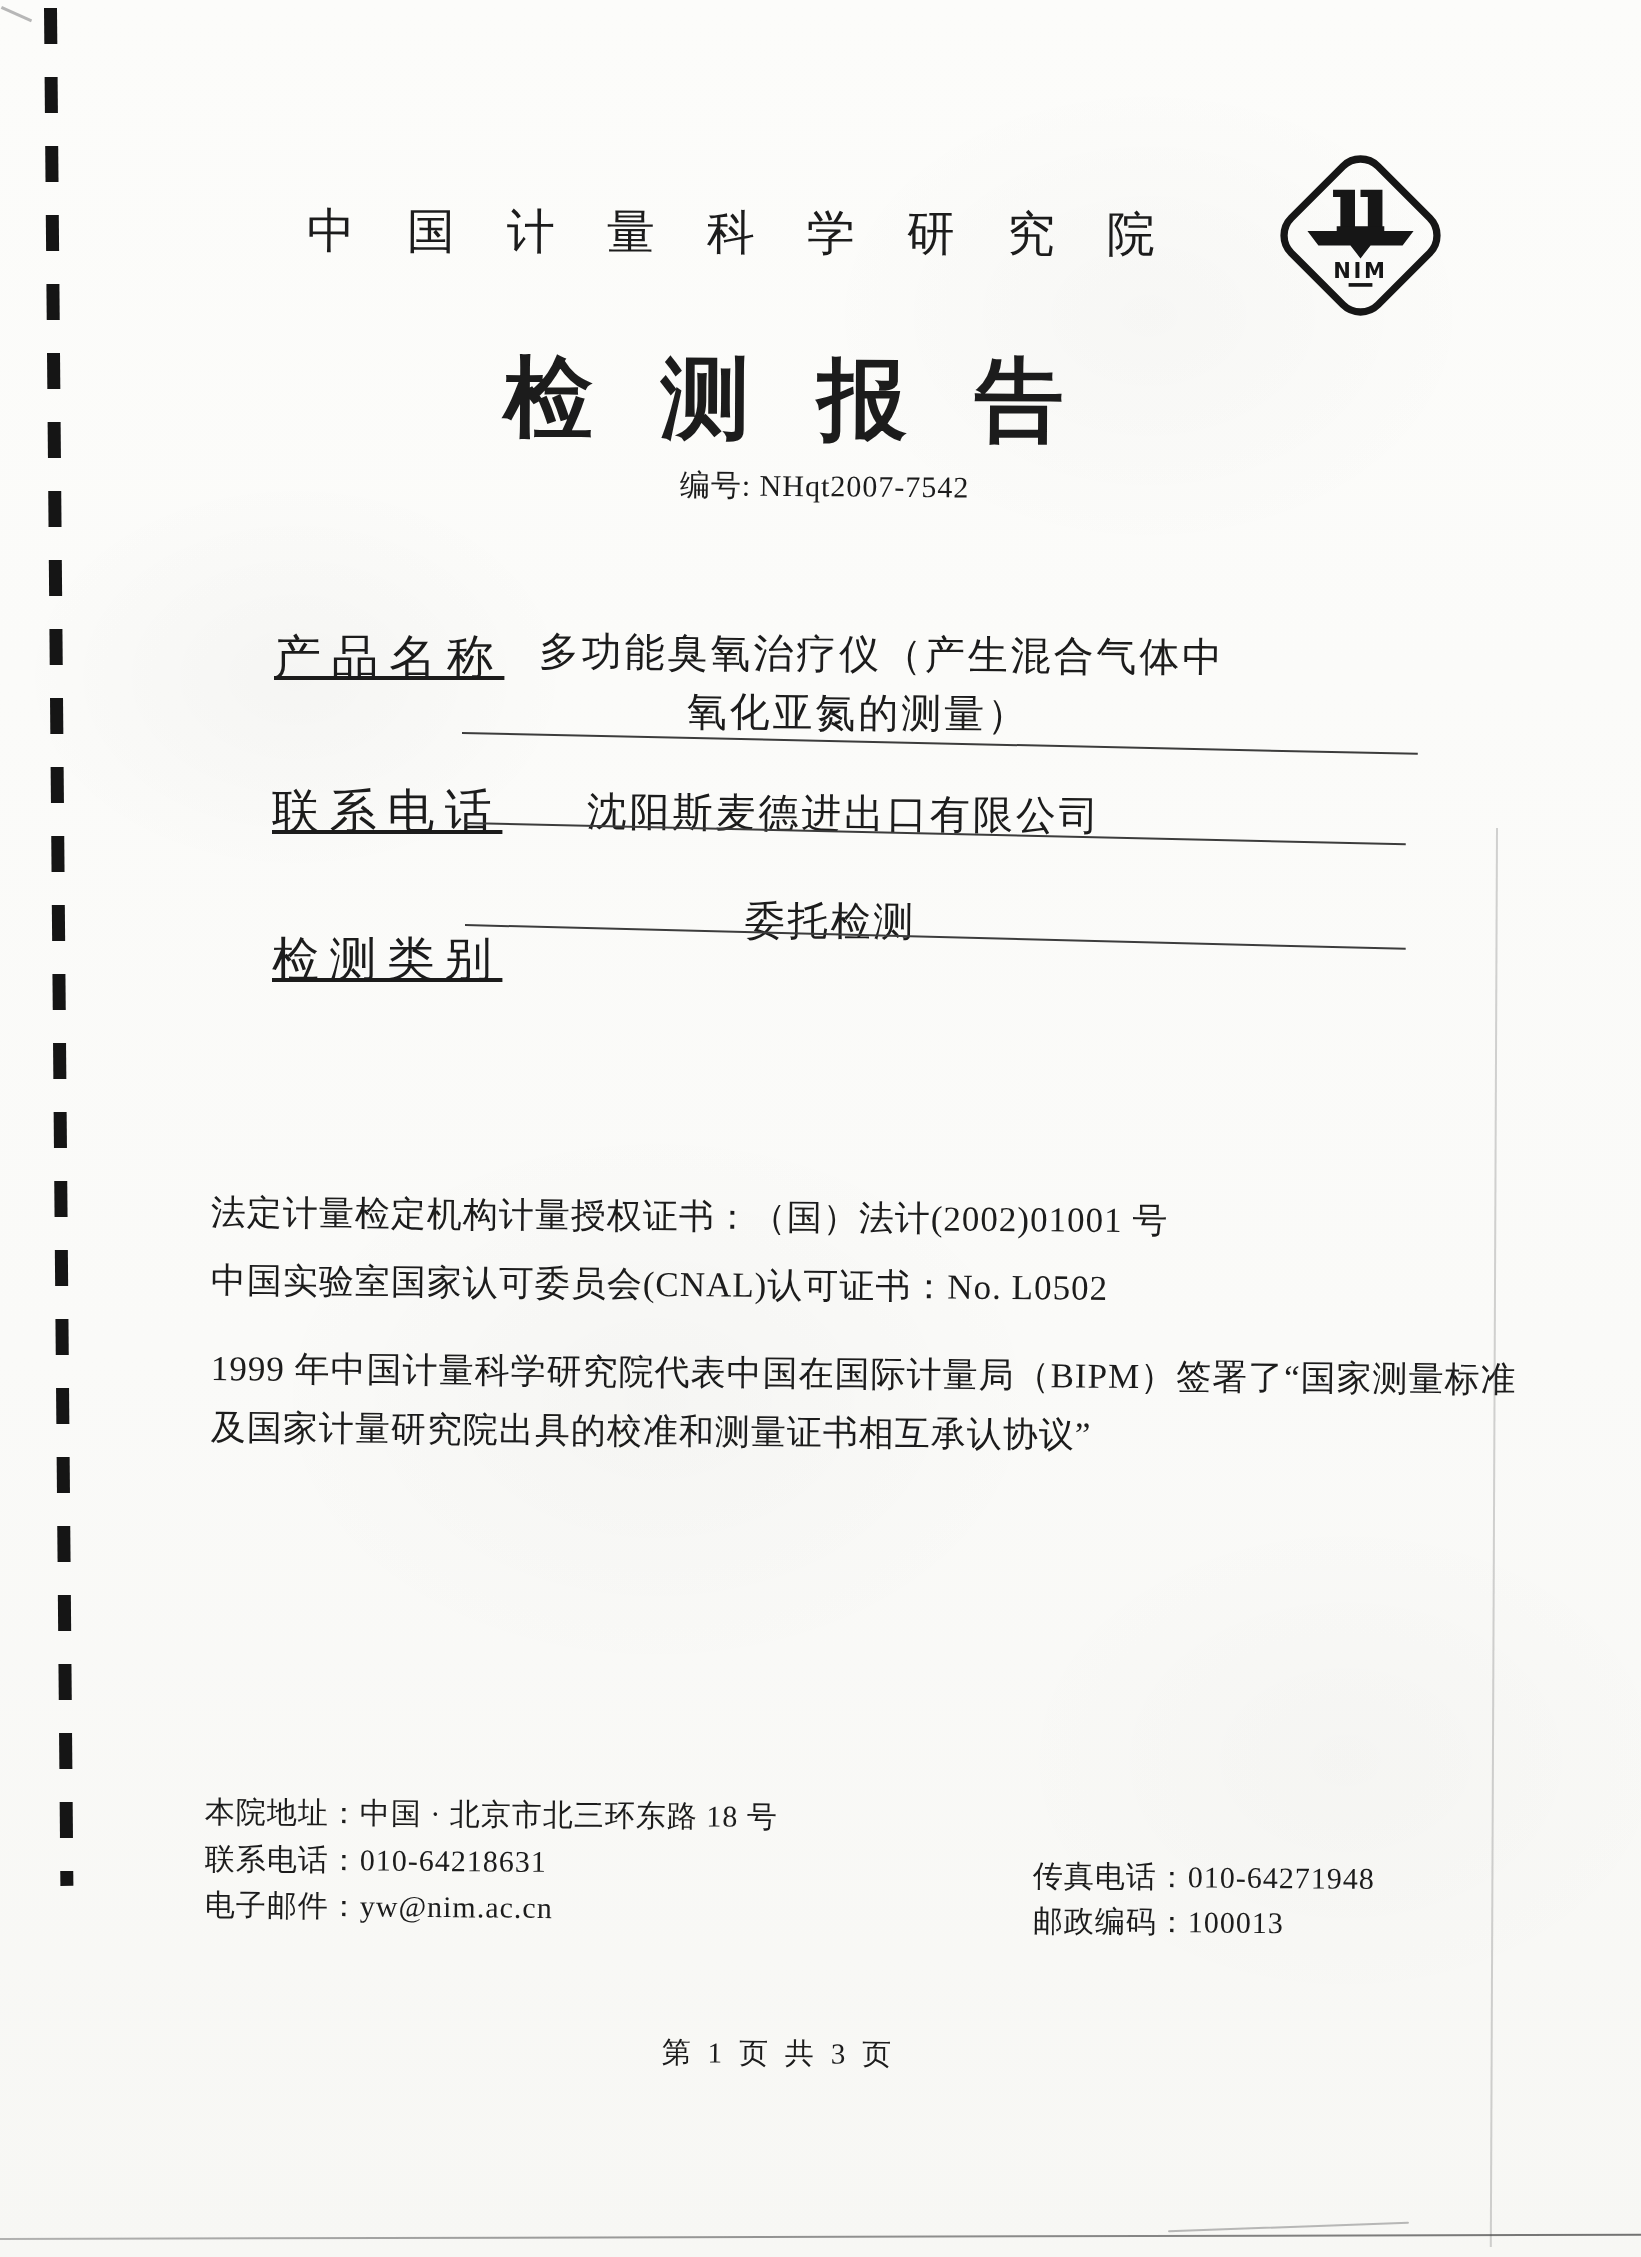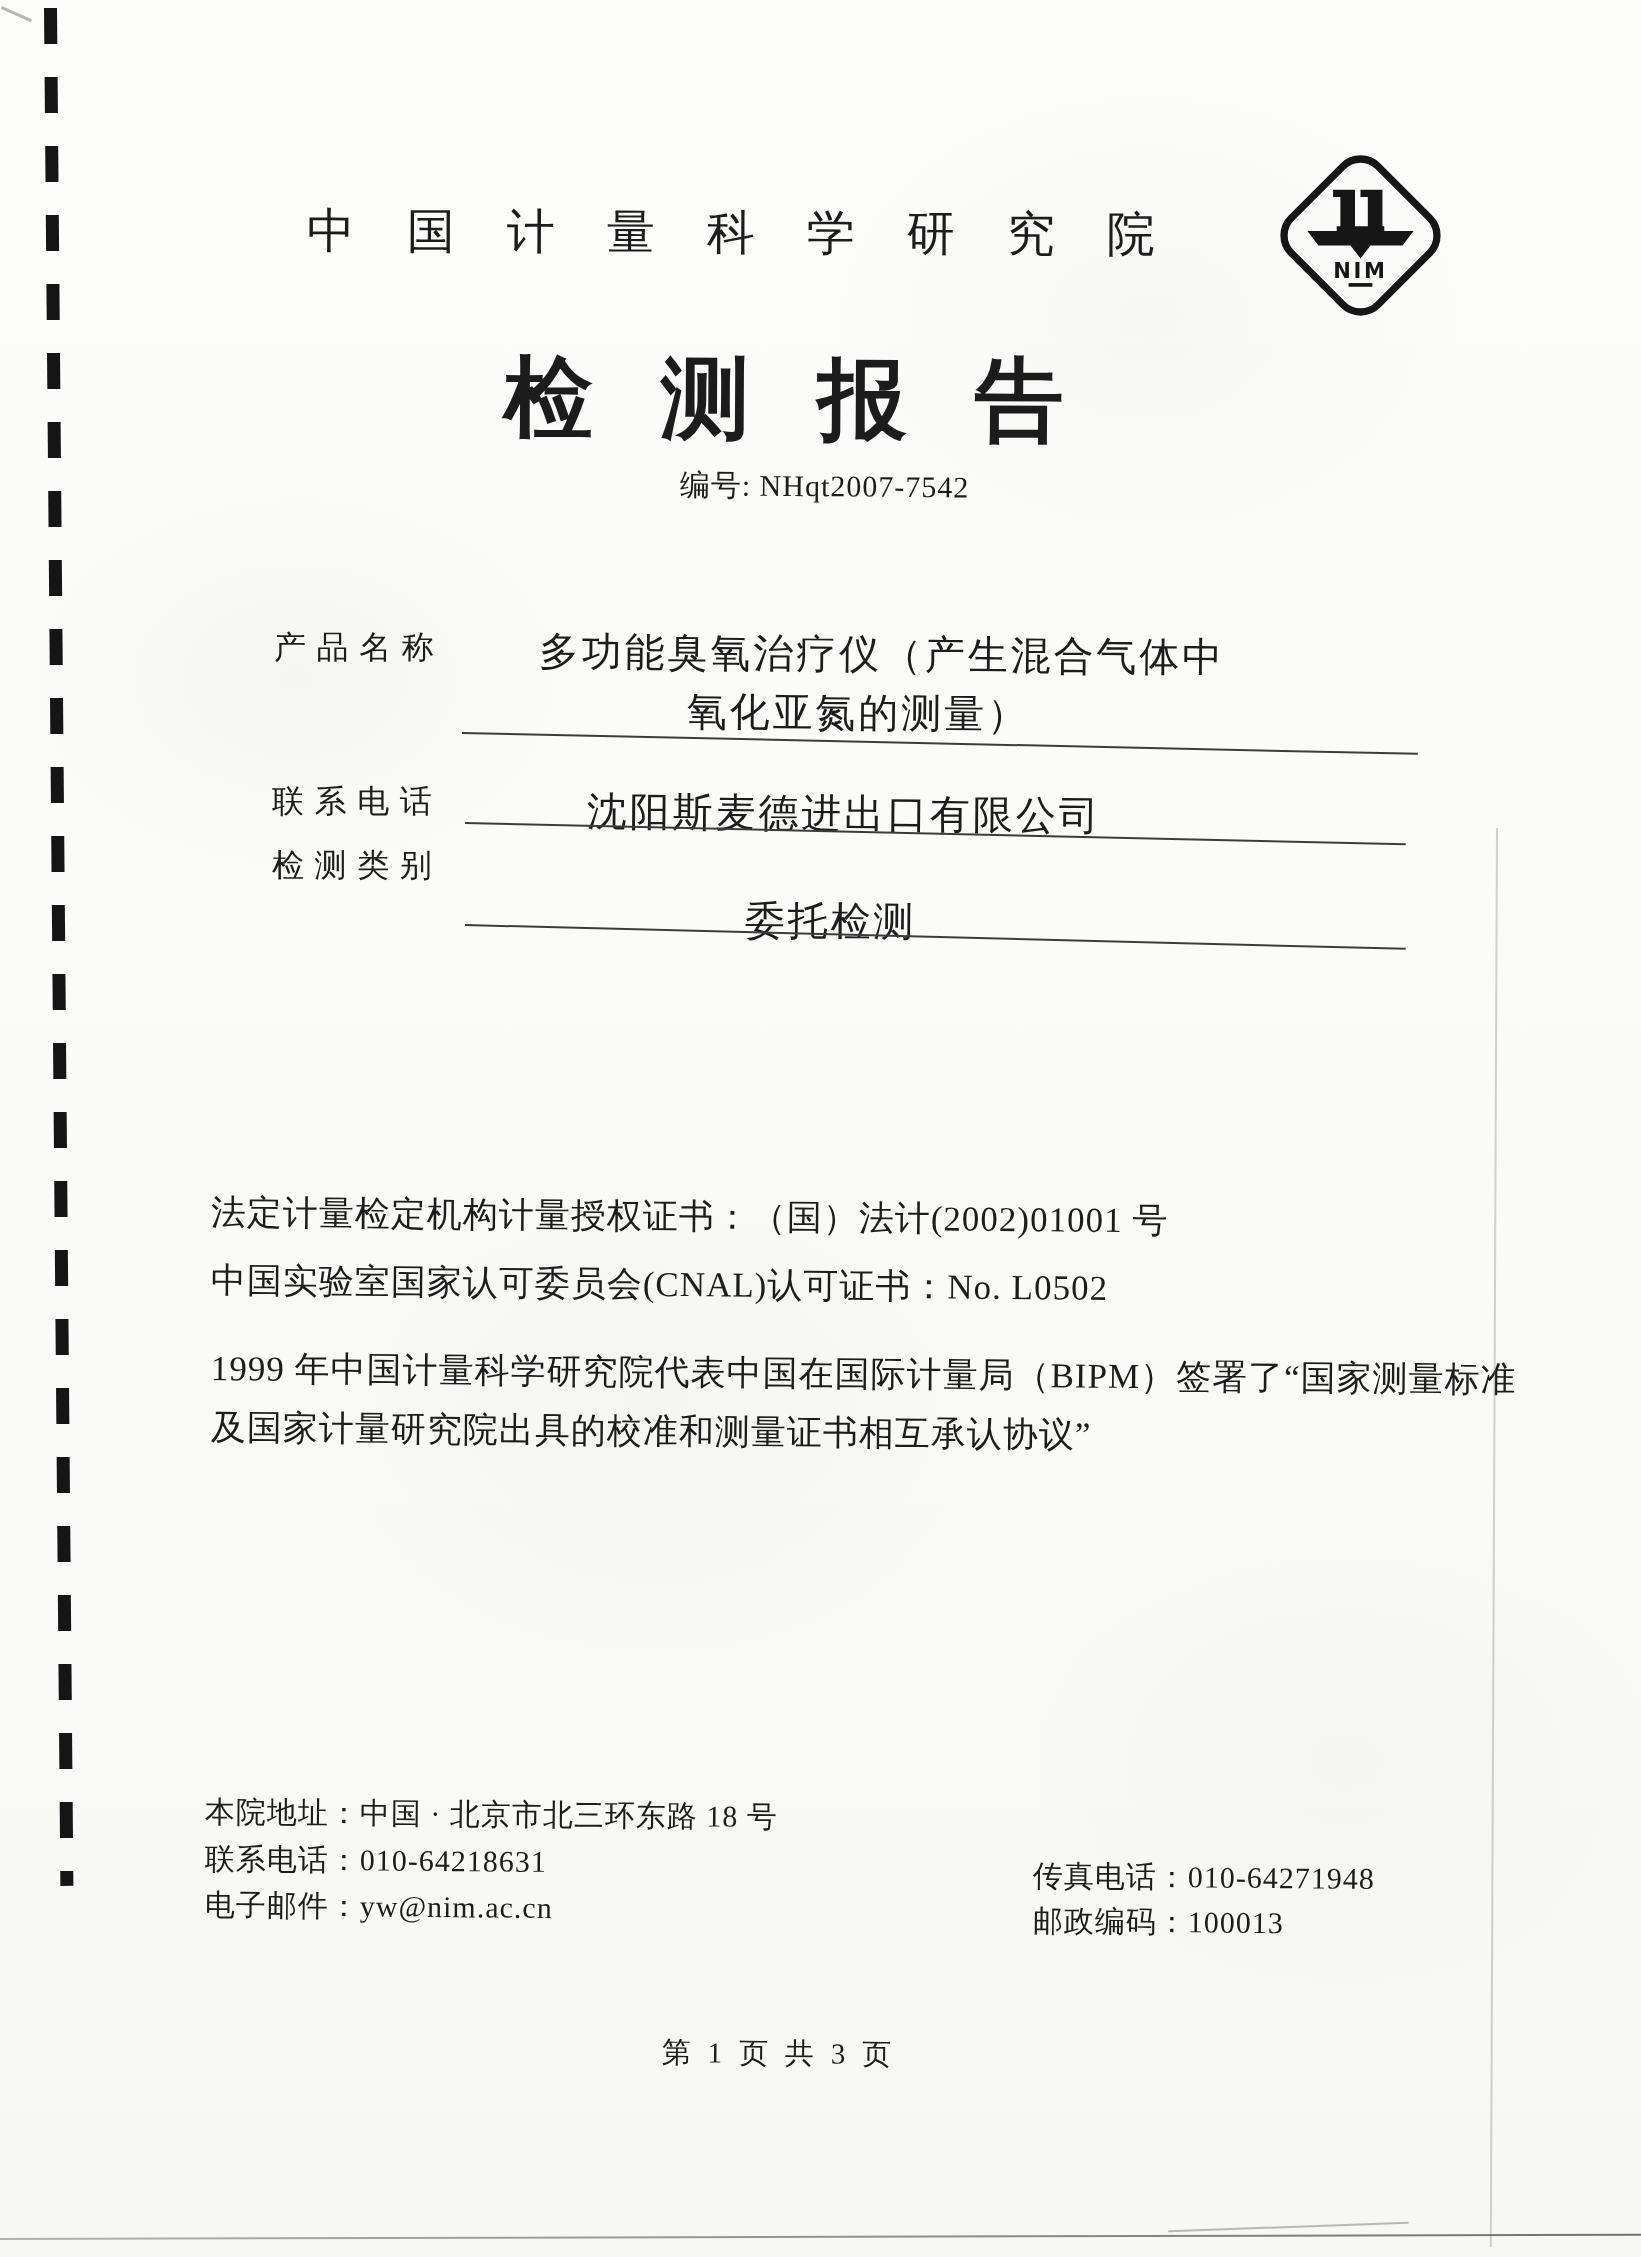--- a/index.html
+++ b/index.html
@@ -38,21 +38,21 @@
     transform:rotate(0.25deg);transform-origin:left top;
   }
   #logo{left:1269px;top:143px;width:183px;height:185px;}
 
   #report-title{
     left:504px;top:338px;font-size:89px;font-weight:bold;letter-spacing:68px;
     transform:rotate(0.3deg);transform-origin:left top;
   }
   #report-number{left:680px;top:465px;font-size:30px;letter-spacing:1px;}
 
-  .field-label{font-size:32px;letter-spacing:10.6px;}
+  .field-label{font-size:47px;letter-spacing:10.6px;text-decoration:underline;}
   .field-value{font-size:40px;letter-spacing:2.9px;}
   .underline{
     position:absolute;height:1.9px;background:#3c3c3c;
     transform-origin:left center;
   }
   #u-product{left:462px;top:732px;width:956px;transform:rotate(1.25deg);}
   #u-client {left:465px;top:822px;width:941px;transform:rotate(1.3deg);}
   #u-category{left:465px;top:924px;width:941px;transform:rotate(1.45deg);}
 
   .acc-line,.stm-line{font-size:35px;letter-spacing:1px;}
@@ -98,21 +98,21 @@
 
 <div class="abs field-label" style="left:274px;top:626px;">产品名称</div>
 <div class="abs field-value tilt" style="left:539px;top:624px;">多功能臭氧治疗仪（产生混合气体中</div>
 <div class="abs field-value tilt" style="left:687px;top:684px;">氧化亚氮的测量）</div>
 <div id="u-product" class="underline"></div>
 
 <div class="abs field-label" style="left:272px;top:780px;">联系电话</div>
 <div class="abs field-value tilt" style="left:587px;top:784px;">沈阳斯麦德进出口有限公司</div>
 <div id="u-client" class="underline"></div>
 
-<div class="abs field-label" style="left:272px;top:844px;">检测类别</div>
+<div class="abs field-label" style="left:272px;top:928px;">检测类别</div>
 <div class="abs field-value tilt" style="left:745px;top:893px;">委托检测</div>
 <div id="u-category" class="underline"></div>
 
 <div class="abs acc-line tilt" style="left:211px;top:1189px;">法定计量检定机构计量授权证书：（国）法计(2002)01001 号</div>
 <div class="abs acc-line tilt" style="left:211px;top:1257px;">中国实验室国家认可委员会(CNAL)认可证书：No. L0502</div>
 
 <div class="abs stm-line tilt" style="left:211px;top:1345px;">1999 年中国计量科学研究院代表中国在国际计量局（BIPM）签署了“国家测量标准</div>
 <div class="abs stm-line tilt" style="left:211px;top:1404px;">及国家计量研究院出具的校准和测量证书相互承认协议”</div>
 
 <div class="abs contact-line tilt" style="left:205px;top:1792px;">本院地址：中国 · 北京市北三环东路 18 号</div>

